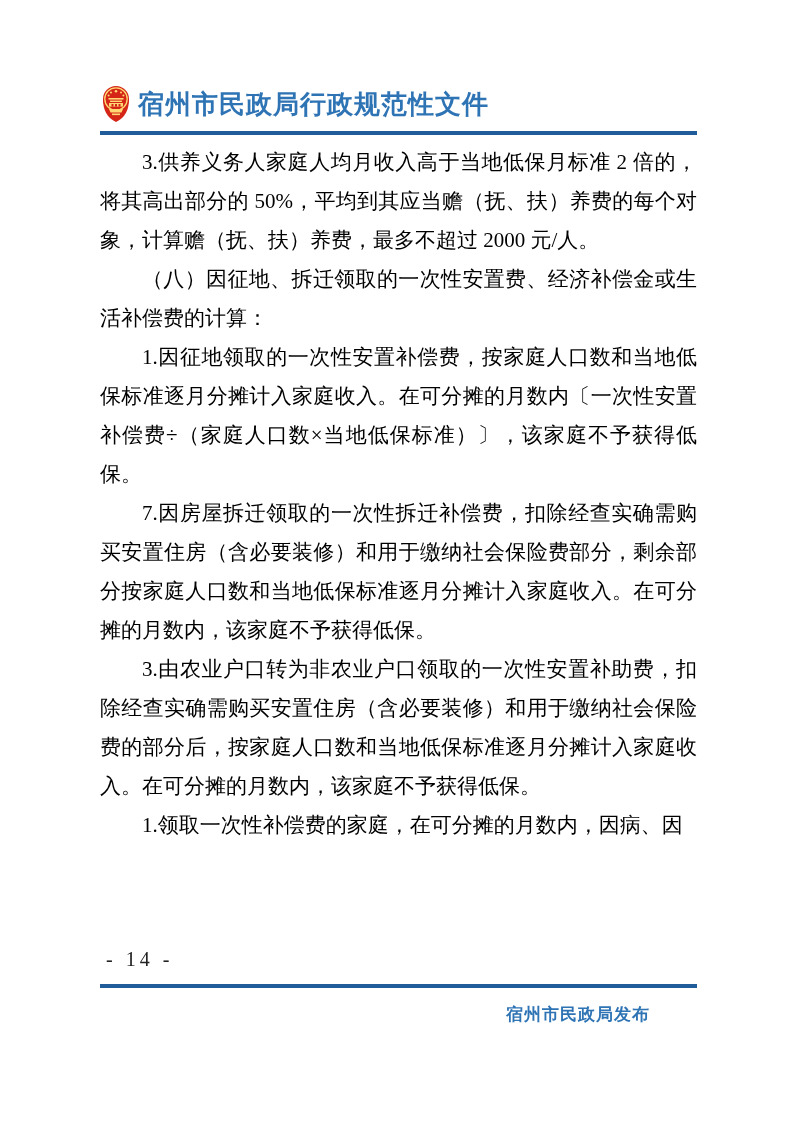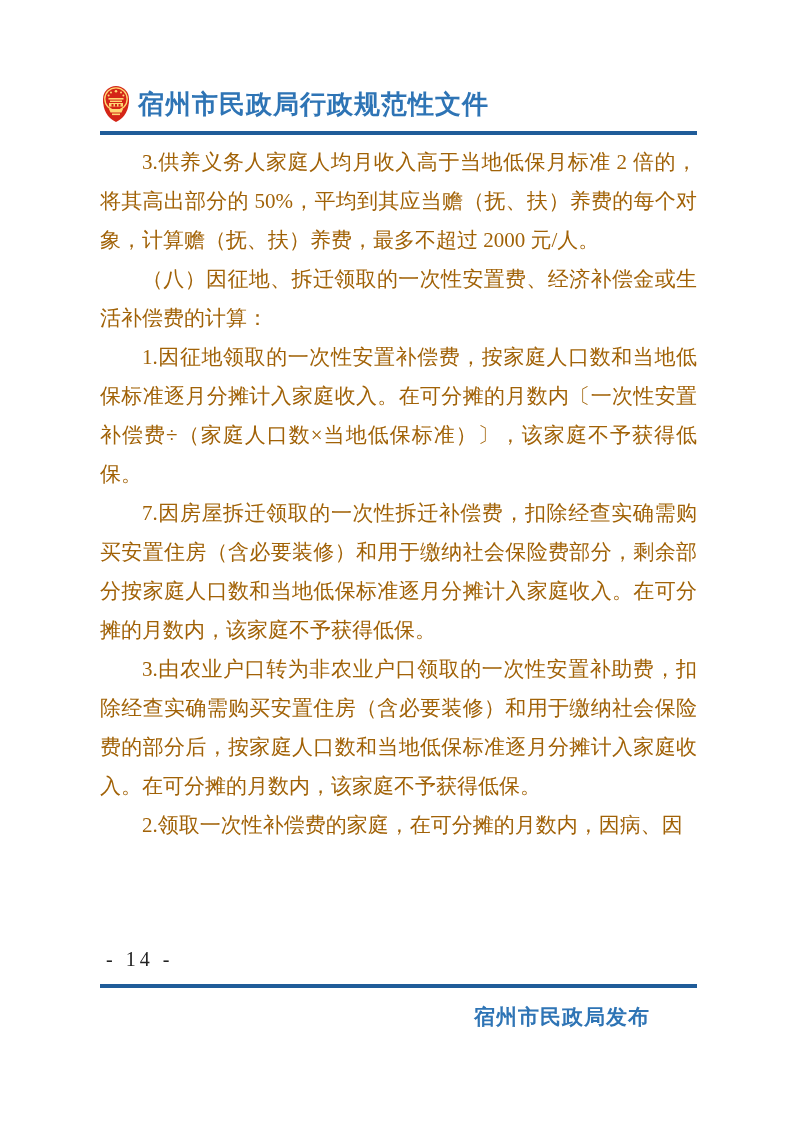--- a/index.html
+++ b/index.html
@@ -41,21 +41,21 @@
     letter-spacing: 1px;
     white-space: nowrap;
   }
   .doc-body {
     padding-top: 8px;
   }
   .doc-body p {
     margin: 0;
     font-size: 21px;
     line-height: 39px;
-    color: #a16207;
+    color: #000000;
     text-align: justify;
     text-indent: 2em;
     font-family: "Liberation Serif", serif;
   }
   .page-number {
     position: absolute;
     left: 106px;
     top: 948px;
     font-size: 20px;
     color: #222222;
@@ -72,21 +72,21 @@
     background: #1F5C99;
   }
   .publisher {
     position: absolute;
     left: 100px;
     top: 1003px;
     width: 550px;
     text-align: right;
     font-family: "Liberation Sans", sans-serif;
     font-weight: bold;
-    font-size: 21px;
+    font-size: 17px;
     color: #2E74B5;
     letter-spacing: 1px;
   }
 </style>
 </head>
 <body>
 
 <div class="page">
 
   <div class="content">
@@ -116,21 +116,21 @@
       </svg>
       <span class="doc-title">宿州市民政局行政规范性文件</span>
     </div>
 
     <div class="doc-body">
       <p>3.供养义务人家庭人均月收入高于当地低保月标准 2 倍的，将其高出部分的 50%，平均到其应当赡（抚、扶）养费的每个对象，计算赡（抚、扶）养费，最多不超过 2000 元/人。</p>
       <p>（八）因征地、拆迁领取的一次性安置费、经济补偿金或生活补偿费的计算：</p>
       <p>1.因征地领取的一次性安置补偿费，按家庭人口数和当地低保标准逐月分摊计入家庭收入。在可分摊的月数内〔一次性安置补偿费÷（家庭人口数×当地低保标准）〕，该家庭不予获得低保。</p>
       <p>7.因房屋拆迁领取的一次性拆迁补偿费，扣除经查实确需购买安置住房（含必要装修）和用于缴纳社会保险费部分，剩余部分按家庭人口数和当地低保标准逐月分摊计入家庭收入。在可分摊的月数内，该家庭不予获得低保。</p>
       <p>3.由农业户口转为非农业户口领取的一次性安置补助费，扣除经查实确需购买安置住房（含必要装修）和用于缴纳社会保险费的部分后，按家庭人口数和当地低保标准逐月分摊计入家庭收入。在可分摊的月数内，该家庭不予获得低保。</p>
-      <p>2.领取一次性补偿费的家庭，在可分摊的月数内，因病、因</p>
+      <p>1.领取一次性补偿费的家庭，在可分摊的月数内，因病、因</p>
     </div>
 
   </div>
 
   <div class="page-number">- 14 -</div>
   <div class="footer-rule"></div>
   <div class="publisher">宿州市民政局发布</div>
 
 </div>
 

